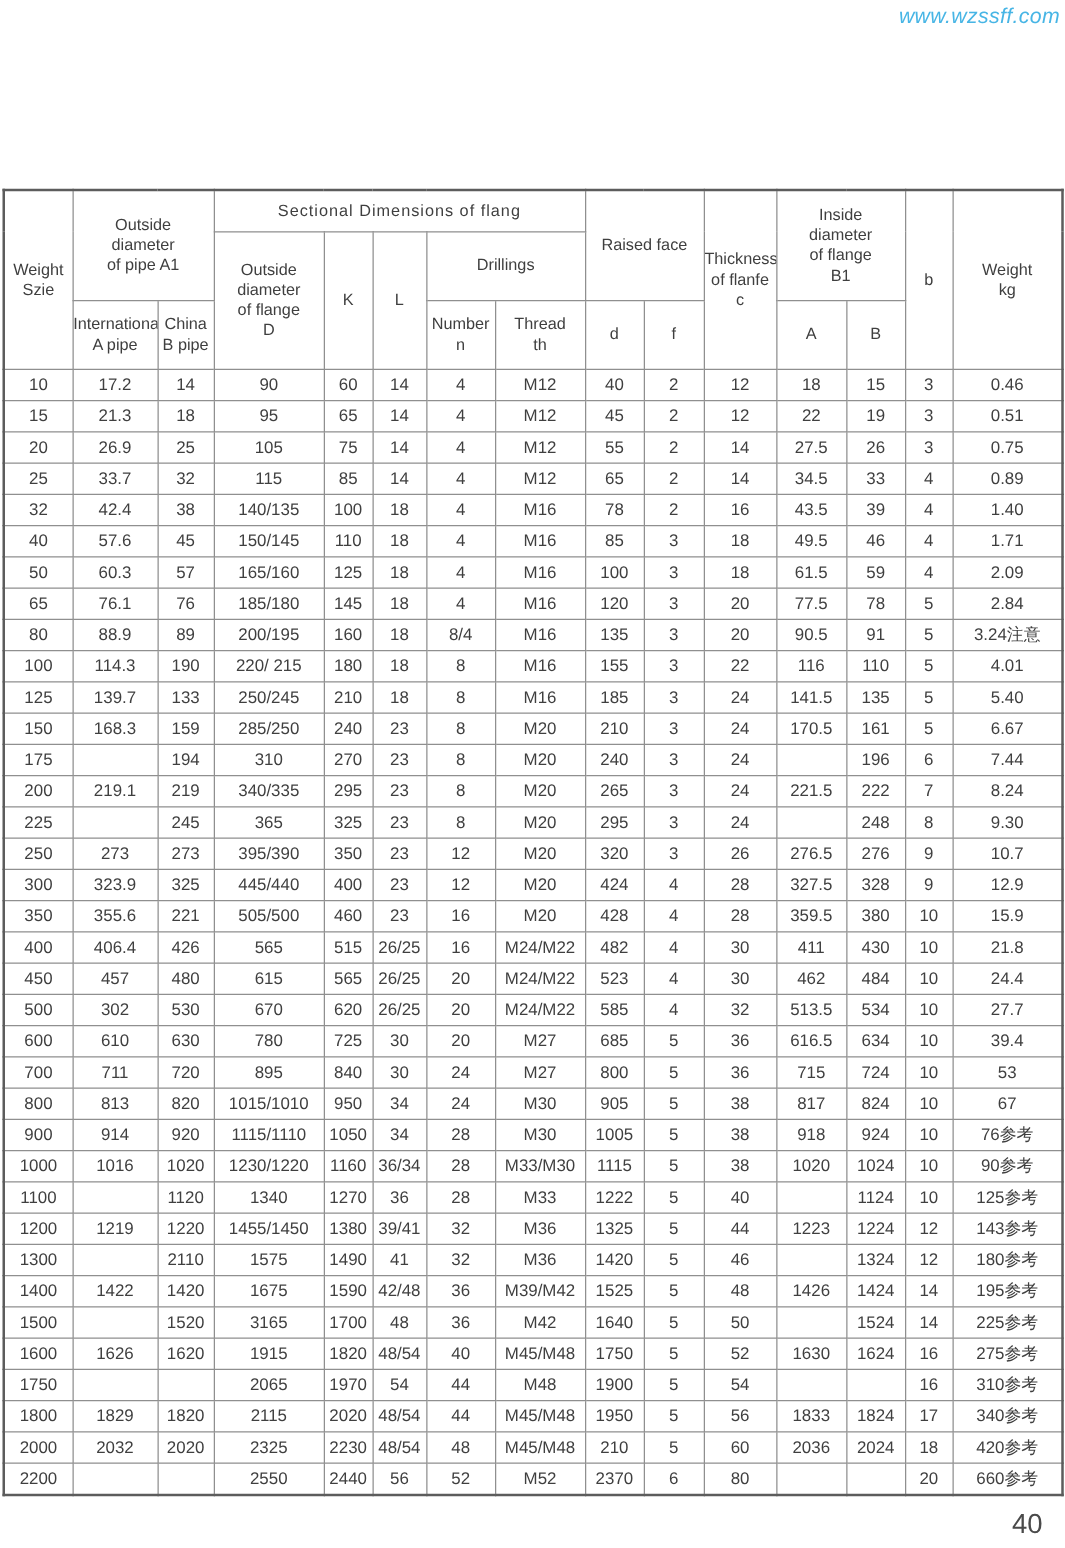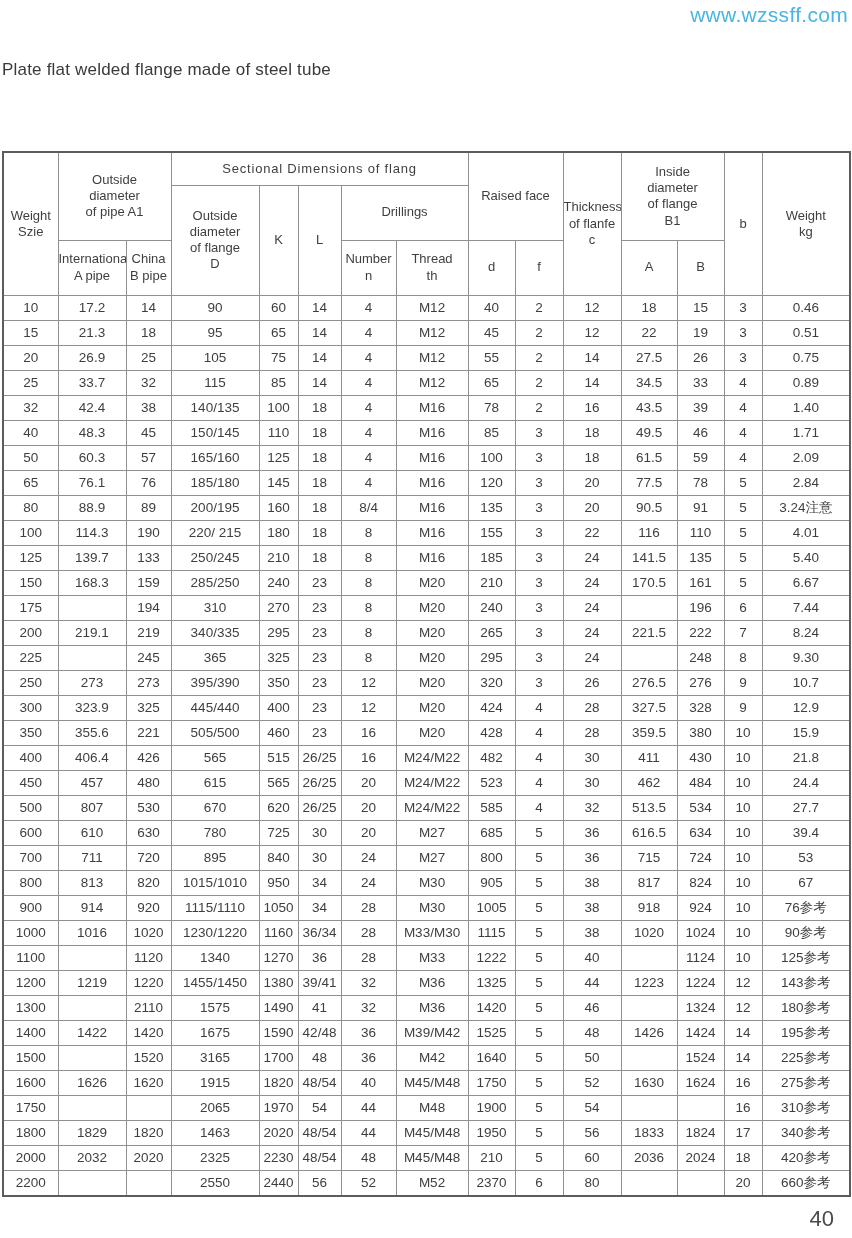--- a/index.html
+++ b/index.html
@@ -1,19 +1,19 @@
 <!DOCTYPE html>
 <html><head>
 <meta charset="utf-8">
 <style>
   html,body{margin:0;padding:0;background:#ffffff;}
   body{font-family:"Liberation Sans","DejaVu Sans",sans-serif;color:#3f3f3f;}
   .page{position:relative;width:852px;height:1238px;background:#ffffff;overflow:hidden;}
 
-  .site-url{position:absolute;top:3px;right:4px;font-size:21px;
+  .site-url{position:absolute;top:3px;right:4px;font-size:17px;font-style:italic;
     color:#47b5e5;letter-spacing:.3px;}
   .title{position:absolute;left:2px;top:16px;font-size:31px;font-weight:600;
     color:#3a3a3a;letter-spacing:.5px;white-space:nowrap;}
   .subtitle{position:absolute;left:2px;top:60px;font-size:17px;color:#3a3a3a;
     letter-spacing:.2px;}
 
   table.spec{position:absolute;left:2px;top:151px;border-collapse:collapse;
     table-layout:fixed;width:847px;border:2px solid #5c5c5c;}
   table.spec th,table.spec td{border:1px solid #8f8f8f;text-align:center;
     vertical-align:middle;padding:0;font-weight:normal;color:#3f3f3f;
@@ -28,21 +28,20 @@
   tr.hr3{height:55px;}
 
   .page-number{position:absolute;right:18px;bottom:6px;font-size:22px;color:#4a4a4a;}
 </style>
 </head>
 <body>
 
 <div class="page">
 
   <div class="site-url">www.wzssff.com</div>
-  <div class="subtitle">Plate flat welded flange made of steel tube</div>
 
   <table class="spec">
     <colgroup>
       <col style="width:55px">
         <col style="width:68px">
         <col style="width:45px">
       <col style="width:88px">
         <col style="width:39px">
         <col style="width:43px">
       <col style="width:55px">
@@ -180,21 +179,21 @@
           <td>78</td>
           <td>2</td>
           <td>16</td>
           <td>43.5</td>
           <td>39</td>
           <td>4</td>
           <td>1.40</td>
         </tr>
         <tr>
           <td>40</td>
-          <td>48.3</td>
+          <td>57.6</td>
           <td>45</td>
           <td>150/145</td>
           <td>110</td>
           <td>18</td>
           <td>4</td>
           <td>M16</td>
           <td>85</td>
           <td>3</td>
           <td>18</td>
           <td>49.5</td>
@@ -435,21 +434,21 @@
           <td>523</td>
           <td>4</td>
           <td>30</td>
           <td>462</td>
           <td>484</td>
           <td>10</td>
           <td>24.4</td>
         </tr>
         <tr>
           <td>500</td>
-          <td>807</td>
+          <td>302</td>
           <td>530</td>
           <td>670</td>
           <td>620</td>
           <td>26/25</td>
           <td>20</td>
           <td>M24/M22</td>
           <td>585</td>
           <td>4</td>
           <td>32</td>
           <td>513.5</td>
@@ -658,21 +657,21 @@
           <td>54</td>
           <td></td>
           <td></td>
           <td>16</td>
           <td>310参考</td>
         </tr>
         <tr>
           <td>1800</td>
           <td>1829</td>
           <td>1820</td>
-          <td>1463</td>
+          <td>2115</td>
           <td>2020</td>
           <td>48/54</td>
           <td>44</td>
           <td>M45/M48</td>
           <td>1950</td>
           <td>5</td>
           <td>56</td>
           <td>1833</td>
           <td>1824</td>
           <td>17</td>

